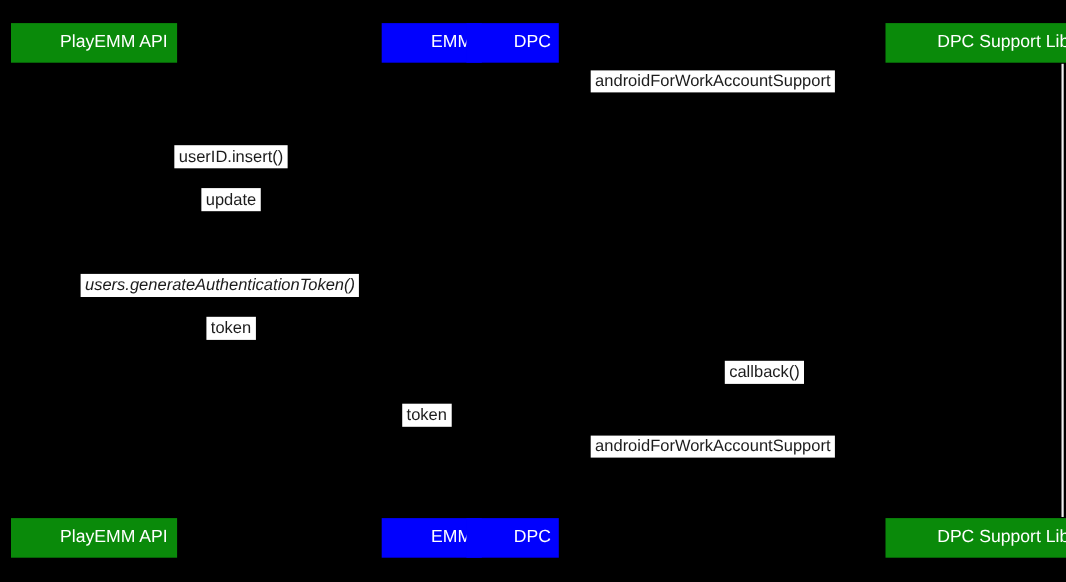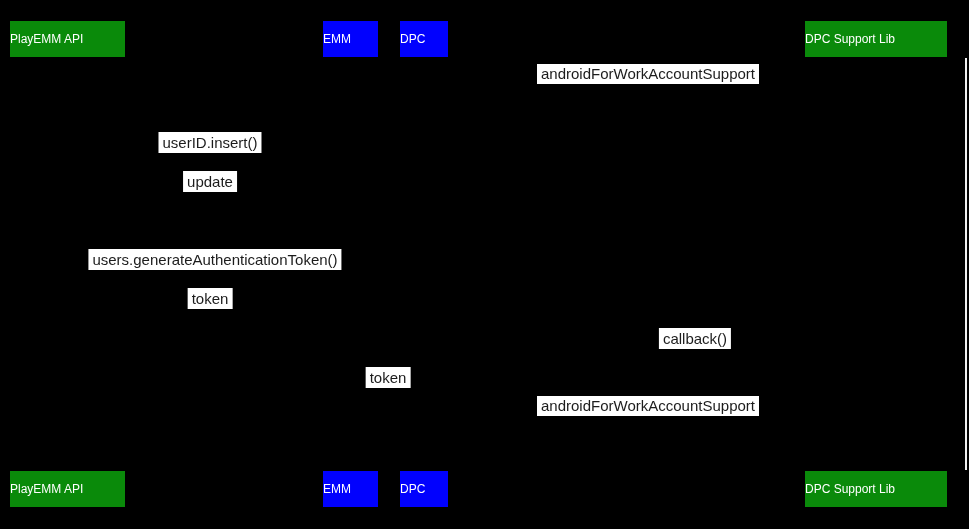--- a/index.html
+++ b/index.html
@@ -13,26 +13,28 @@
     height: 529px;
     background: var(--background, #000);
     overflow: hidden;
     font-family: "Liberation Sans", sans-serif;
   }
   .actor {
     position: absolute;
     height: 36px;
     display: flex;
     align-items: center;
+    justify-content: center;
     color: #ffffff;
-    font-size: 12px;
+    font-size: 16px;
     white-space: nowrap;
+    padding-left: 36px;
   }
   .actor.green { background: var(--actor-green, #0a8a0a); }
-  .actor.blue  { background: var(--actor-blue, #0101fe); }
+  .actor.blue  { background: var(--actor-blue, #0101fe); margin-left: 24px; }
 
   .row-top .actor { top: 21px; }
   .row-bottom .actor { top: 471px; }
 
   .a-playemm { left: 10px;  width: 115px; }
   .a-emm     { left: 323px; width: 55px; }
   .a-dpc     { left: 400px; width: 48px; }
   .a-dpclib  { left: 805px; width: 142px; }
 
   .msg {
@@ -45,21 +47,21 @@
     padding: 0 4px;
     white-space: nowrap;
     text-align: center;
   }
   .msg.twoline { line-height: 20px; }
 
   .m0 { left: 648px; top: 64px; }
   .m1 { left: 210px; top: 132px; }
   .m2 { left: 210px; top: 171px; }
   .m3 { left: 210px; top: 210px; }
-  .m4 { left: 215px; top: 249px; }
+  .m4 { left: 200px; top: 249px; font-style: italic; }
   .m5 { left: 210px; top: 288px; }
   .m6 { left: 648px; top: 328px; margin-left: 47px; }
   .m7 { left: 388px; top: 367px; }
   .m8 { left: 648px; top: 396px; }
 
   .lifeline-right {
     position: absolute;
     left: 965px;
     top: 58px;
     width: 2px;

